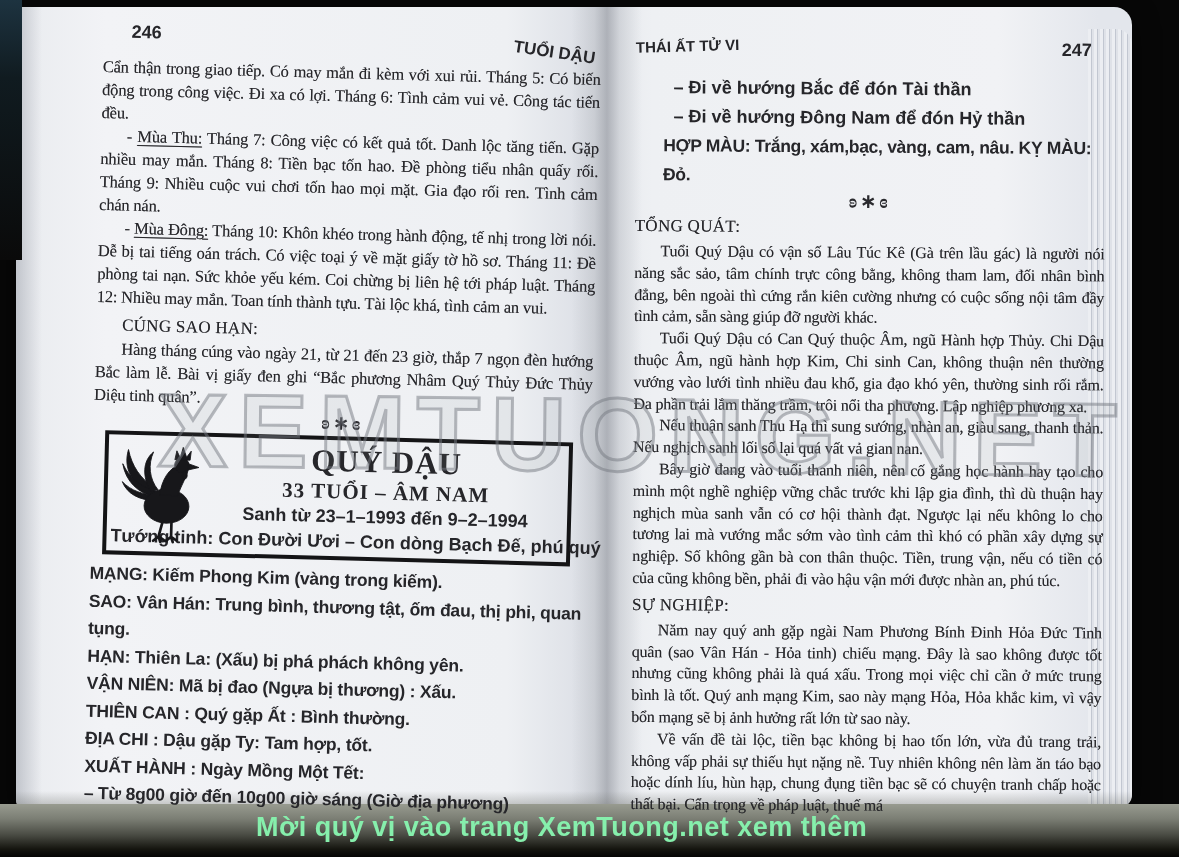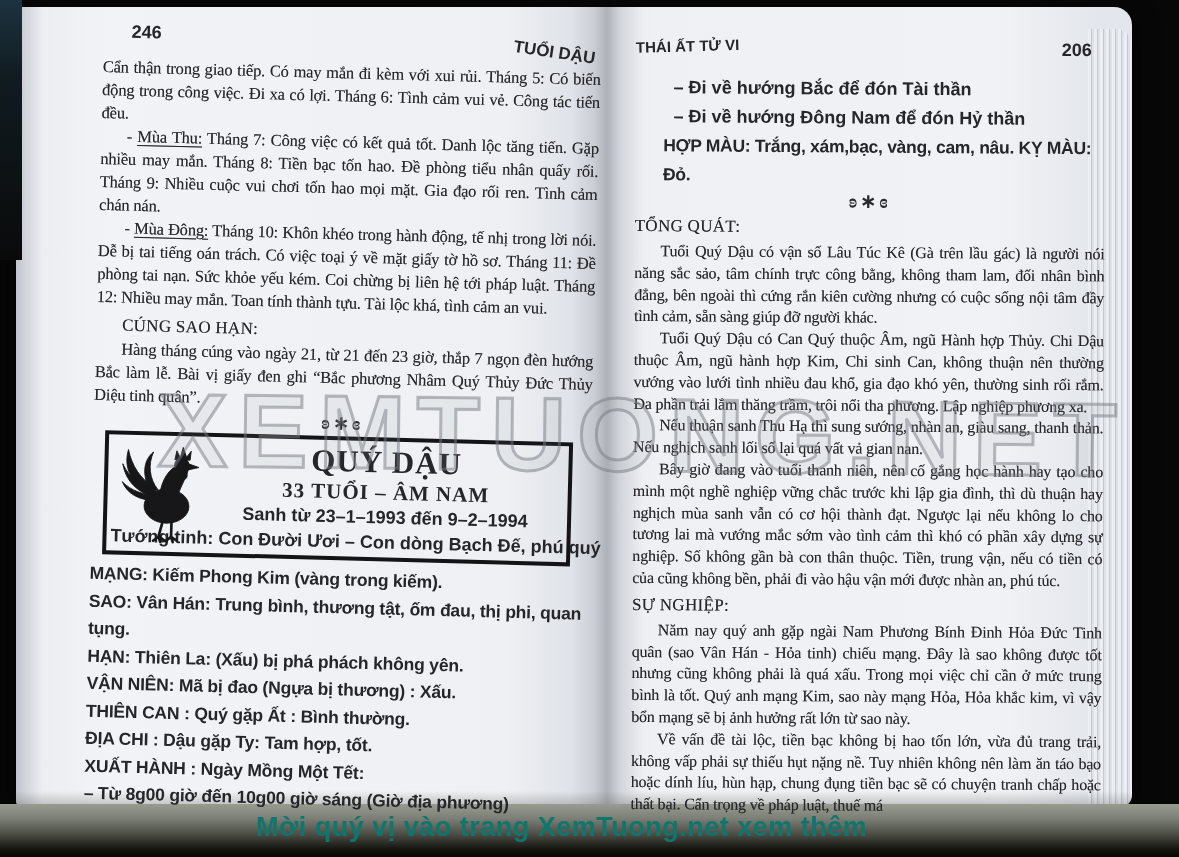--- a/index.html
+++ b/index.html
@@ -19,21 +19,21 @@
   .gutter{position:absolute;left:556px;top:0;bottom:0;width:70px;
         background:linear-gradient(90deg,rgba(70,76,88,0) 0%,rgba(70,76,88,.16) 32%,rgba(45,50,62,.30) 50%,rgba(70,76,88,.14) 68%,rgba(70,76,88,0) 100%);}
   .book-bottom-shade{position:absolute;left:0;right:0;bottom:0;height:16px;
         background:linear-gradient(180deg,rgba(0,0,0,0),rgba(90,92,86,.35));border-radius:0 0 12px 6px;}
   .left-inner-shade{position:absolute;left:0;top:0;bottom:0;width:26px;
         background:linear-gradient(90deg,rgba(120,126,138,.35),rgba(120,126,138,0));border-radius:4px 0 0 6px;}
   
   .table-band{position:absolute;left:0;right:0;top:804px;height:53px;
         background:linear-gradient(180deg,#989b90 0%,#7b7e74 28%,#4a4c44 58%,#15150f 85%,#050504 100%);}
   .banner{position:absolute;left:256px;top:812px;z-index:9;
-        font-family:"Liberation Sans",sans-serif;font-weight:700;font-size:27px;color:#0f766e;
+        font-family:"Liberation Sans",sans-serif;font-weight:700;font-size:27px;color:#86efac;
         letter-spacing:.5px;}
   
   .watermark{position:absolute;left:142px;top:376px;z-index:6;pointer-events:none;
         font-family:"Liberation Sans",sans-serif;font-weight:700;font-size:104px;line-height:1;
         letter-spacing:11px;color:rgba(140,145,152,.10);
         -webkit-text-stroke:3px rgba(118,122,130,.50);
         transform:rotate(.6deg);}
   
   .content{position:absolute;z-index:2;color:#26262a;}
   .body-p{margin:0;font-size:16.5px;line-height:23px;text-align:justify;letter-spacing:-.2px;
@@ -143,21 +143,21 @@
         <p><span class="lbl">THIÊN CAN :</span><span> Quý gặp Ất : Bình thường.</span></p>
         <p><span class="lbl">ĐỊA CHI :</span><span> Dậu gặp Ty: Tam hợp, tốt.</span></p>
         <p><span class="lbl">XUẤT HÀNH :</span><span> Ngày Mồng Một Tết:</span></p>
         <p><span class="lbl"></span><span>– Từ 8g00 giờ đến 10g00 giờ sáng (Giờ địa phương)</span></p>
       </div>
     </div>
 
     <div class="content right-content">
       <div class="rp-header">
         <span class="runhead-r">THÁI ẤT TỬ VI</span>
-        <span class="pageno">206</span>
+        <span class="pageno">247</span>
       </div>
 
       <p class="dir-line">– Đi về hướng Bắc để đón Tài thần</p>
       <p class="dir-line">– Đi về hướng Đông Nam để đón Hỷ thần</p>
 
       <p class="colors-line"><span>HỢP MÀU:</span><span> Trắng, xám,bạc, vàng, cam, nâu. </span><span>KỴ MÀU:</span><span> Đỏ.</span></p>
 
       <div class="ornament">ʚ∗ɞ</div>
 
       <div class="rp-body">

